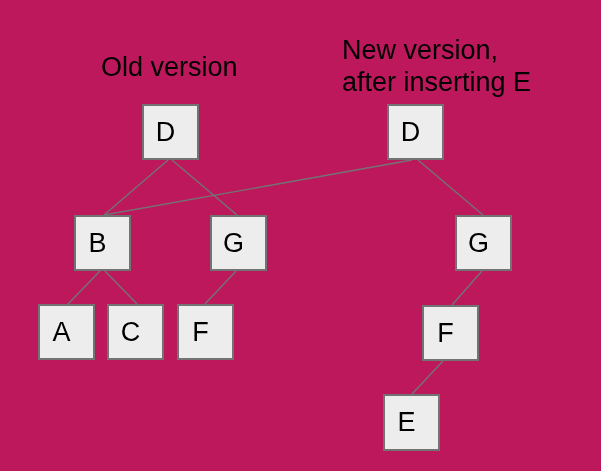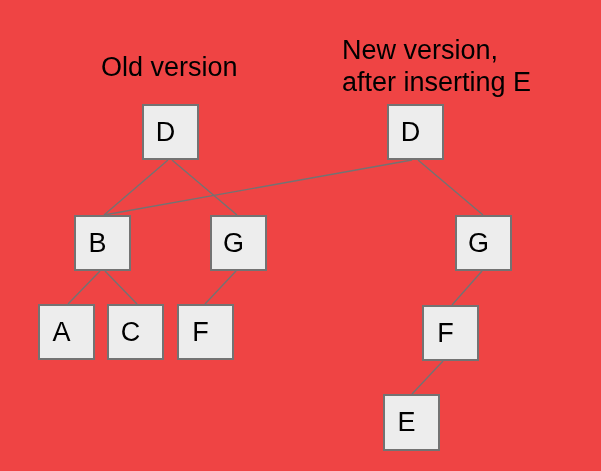--- a/index.html
+++ b/index.html
@@ -5,21 +5,21 @@
   html, body {
     margin: 0;
     padding: 0;
     background: #ffffff;
     font-family: "Liberation Sans", sans-serif;
   }
   .stage {
     position: relative;
     width: 601px;
     height: 471px;
-    background: #ef4444;
+    background: #be185d;
     overflow: hidden;
   }
   .edges {
     position: absolute;
     left: 0;
     top: 0;
     width: 601px;
     height: 471px;
   }
   .edges line {

